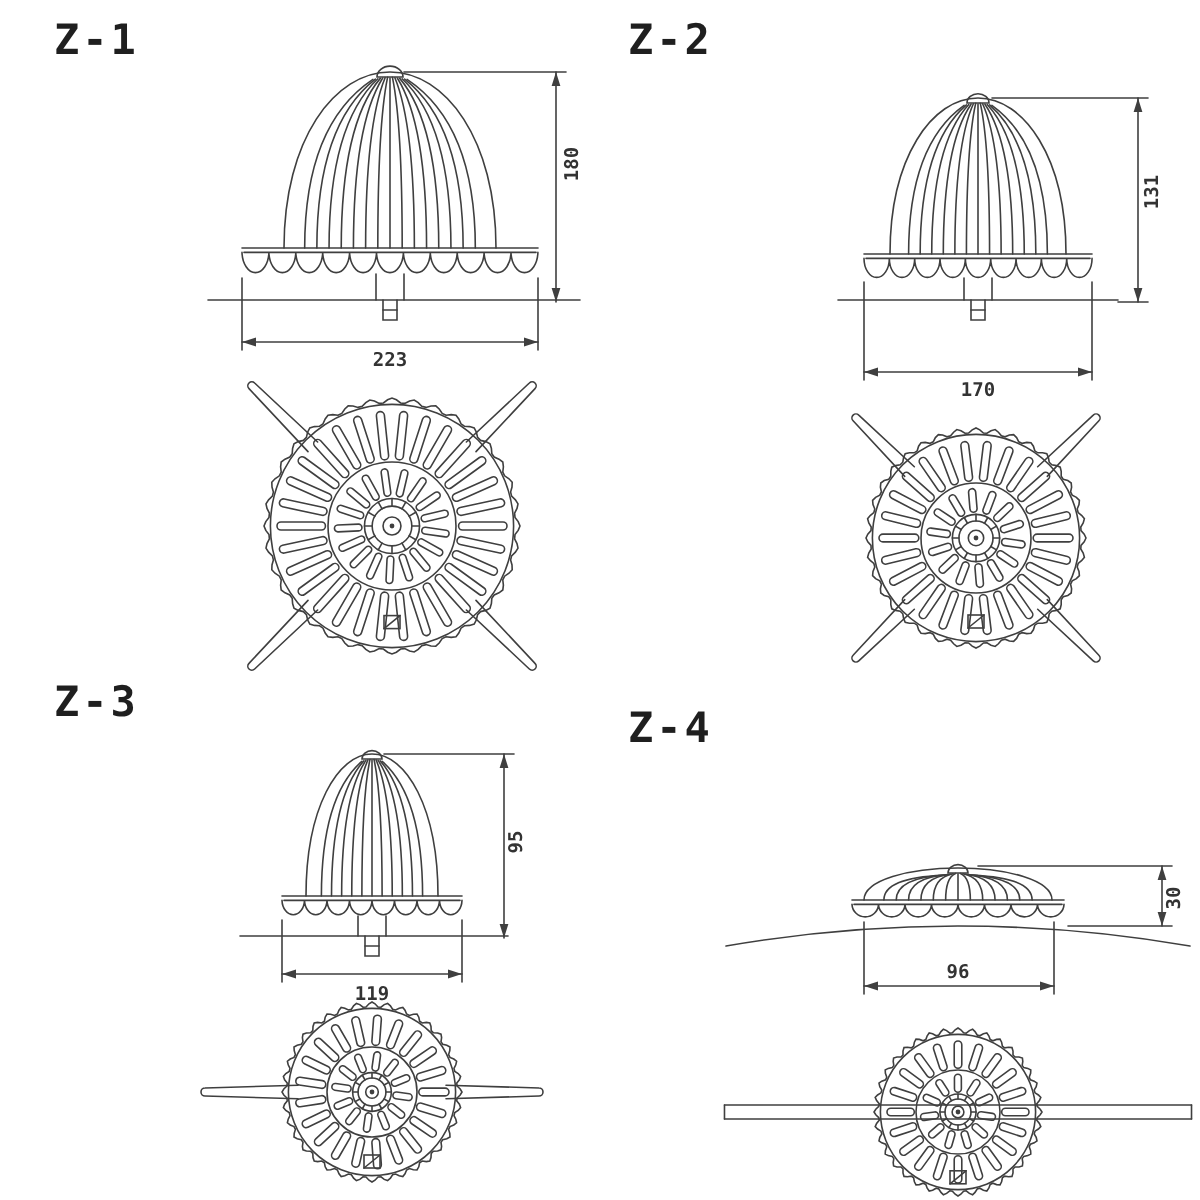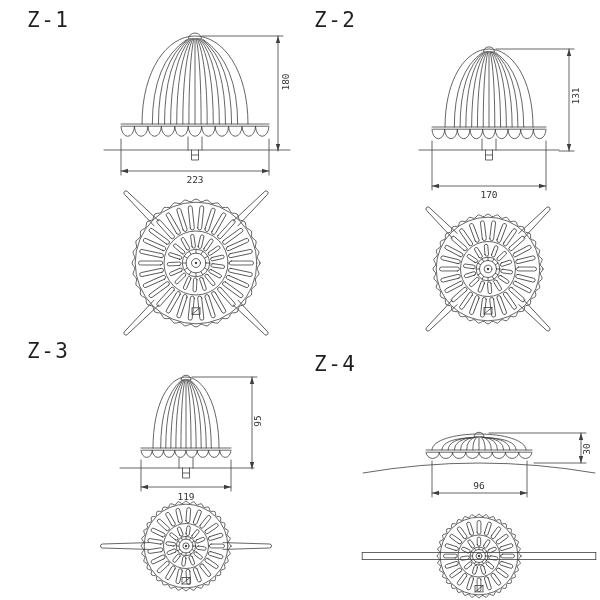--- a/index.html
+++ b/index.html
@@ -1,17 +1,17 @@
 <!DOCTYPE html>
 <html><head>
 <meta charset="utf-8">
 <style>
   html,body{margin:0;padding:0;background:#ffffff;}
   body{width:600px;height:600px;overflow:hidden;position:relative;}
-  #sheet{position:absolute;left:0;top:0;}
+  #sheet{position:absolute;left:0;top:0;font-weight:bold;}
   svg{display:block;}
   svg text{font-family:"DejaVu Sans Mono","Liberation Mono",monospace;}
   .fig-label{font-size:21px;fill:#1f1f1f;letter-spacing:1.5px;}
   .dim{font-size:9.5px;fill:#333333;}
   .geom *{stroke:#3f3f3f;fill:none;stroke-width:0.8;stroke-linecap:round;}
   .geom .arw{fill:#3f3f3f;stroke:none;}
   .geom .fil{fill:#3f3f3f;stroke:none;}
 </style>
 </head>
 <body>

